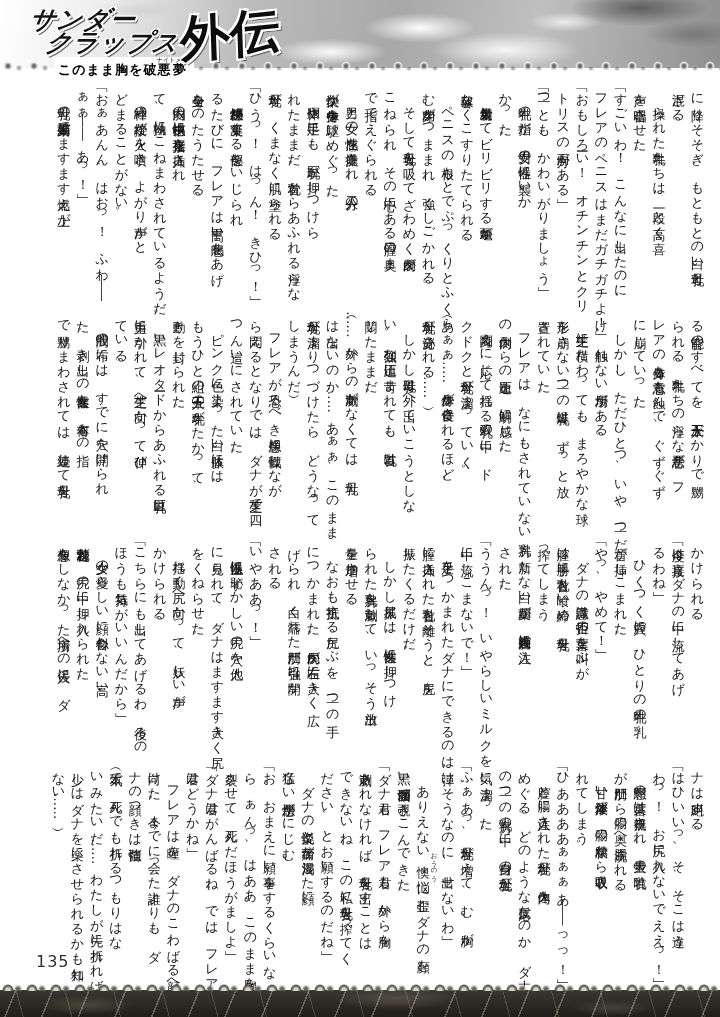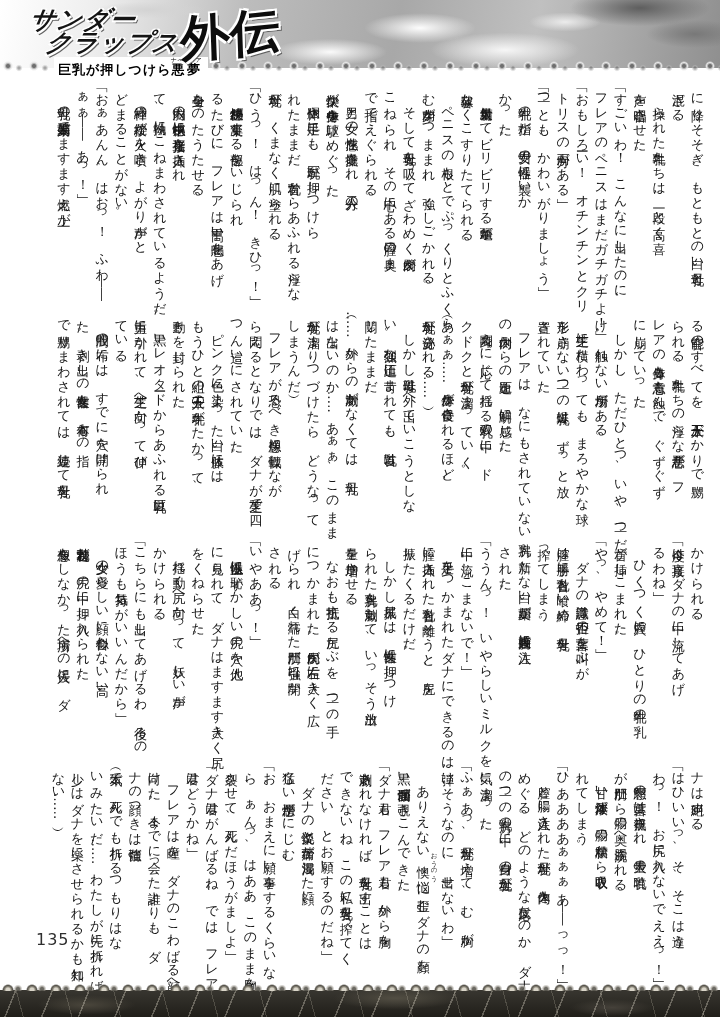--- a/index.html
+++ b/index.html
@@ -45,21 +45,21 @@
 
   
   .textrow{position:absolute;right:13px;width:654px;height:226px;
         writing-mode:vertical-rl;-webkit-writing-mode:vertical-rl;
         font-size:13px;color:#161616;}
   .textrow .vline{margin:0;padding:0;line-height:19.2px;white-space:pre;letter-spacing:0.2px;}
   .textrow ruby rt{font-size:6.5px;letter-spacing:0;}
   #row0{top:84px;} #row1{top:311px;} #row2{top:538px;} #row3{top:763px;}
 
   
-  .pagenum{position:absolute;left:36px;top:930px;font-size:16px;color:#2e2e2e;
+  .pagenum{position:absolute;left:36px;top:952px;font-size:16px;color:#2e2e2e;
         font-family:"DejaVu Sans","Liberation Sans",sans-serif;letter-spacing:1px;}
 
   
   .footer-band{position:absolute;left:0;top:990px;width:720px;height:27px;
     background-image:
       repeating-linear-gradient(112deg, rgba(222,216,200,0) 0 14px, rgba(222,216,200,.35) 14px 15.5px, rgba(222,216,200,0) 15.5px 34px),
       repeating-linear-gradient(75deg,  rgba(0,0,0,0) 0 22px, rgba(165,160,145,.3) 22px 23px, rgba(0,0,0,0) 23px 47px),
       radial-gradient(ellipse 70px 14px at 12% 55%, #4a463c 0%, rgba(74,70,60,0) 70%),
       radial-gradient(ellipse 90px 16px at 55% 30%, #524e43 0%, rgba(82,78,67,0) 70%),
       radial-gradient(ellipse 60px 12px at 85% 65%, #45413a 0%, rgba(69,65,58,0) 70%),
@@ -77,21 +77,21 @@
 
   <div class="header-photo"></div>
   <div class="wave-border top"></div>
 
   <div class="logo">
     <div class="logo-main">
       <span class="logo-t1">サンダー</span>
       <span class="logo-t2">クラップス</span>
       <span class="logo-side">外伝</span>
     </div>
-    <div class="logo-sub"><span>巨乳が押しつけら</span><ruby><span>悪夢</span><rt>ナイトメア</rt></ruby></div>
+    <div class="logo-sub"><span>このまま胸を破</span><ruby><span>悪夢</span><rt>ナイトメア</rt></ruby></div>
   </div>
 
   <div class="textrow" id="row0">
       <p class="vline">に降りそそぎ、もともとの白い母乳と</p>
       <p class="vline">混ざる。</p>
       <p class="vline">　操られた乳牛たちは、一段と高く喜</p>
       <p class="vline">声を合唱させた。</p>
       <p class="vline">「すごいわ！　こんなに出したのに、</p>
       <p class="vline">フレアのペニスはまだガチガチよ！」</p>
       <p class="vline">「おもしろーい！　オチンチンとクリ</p>

